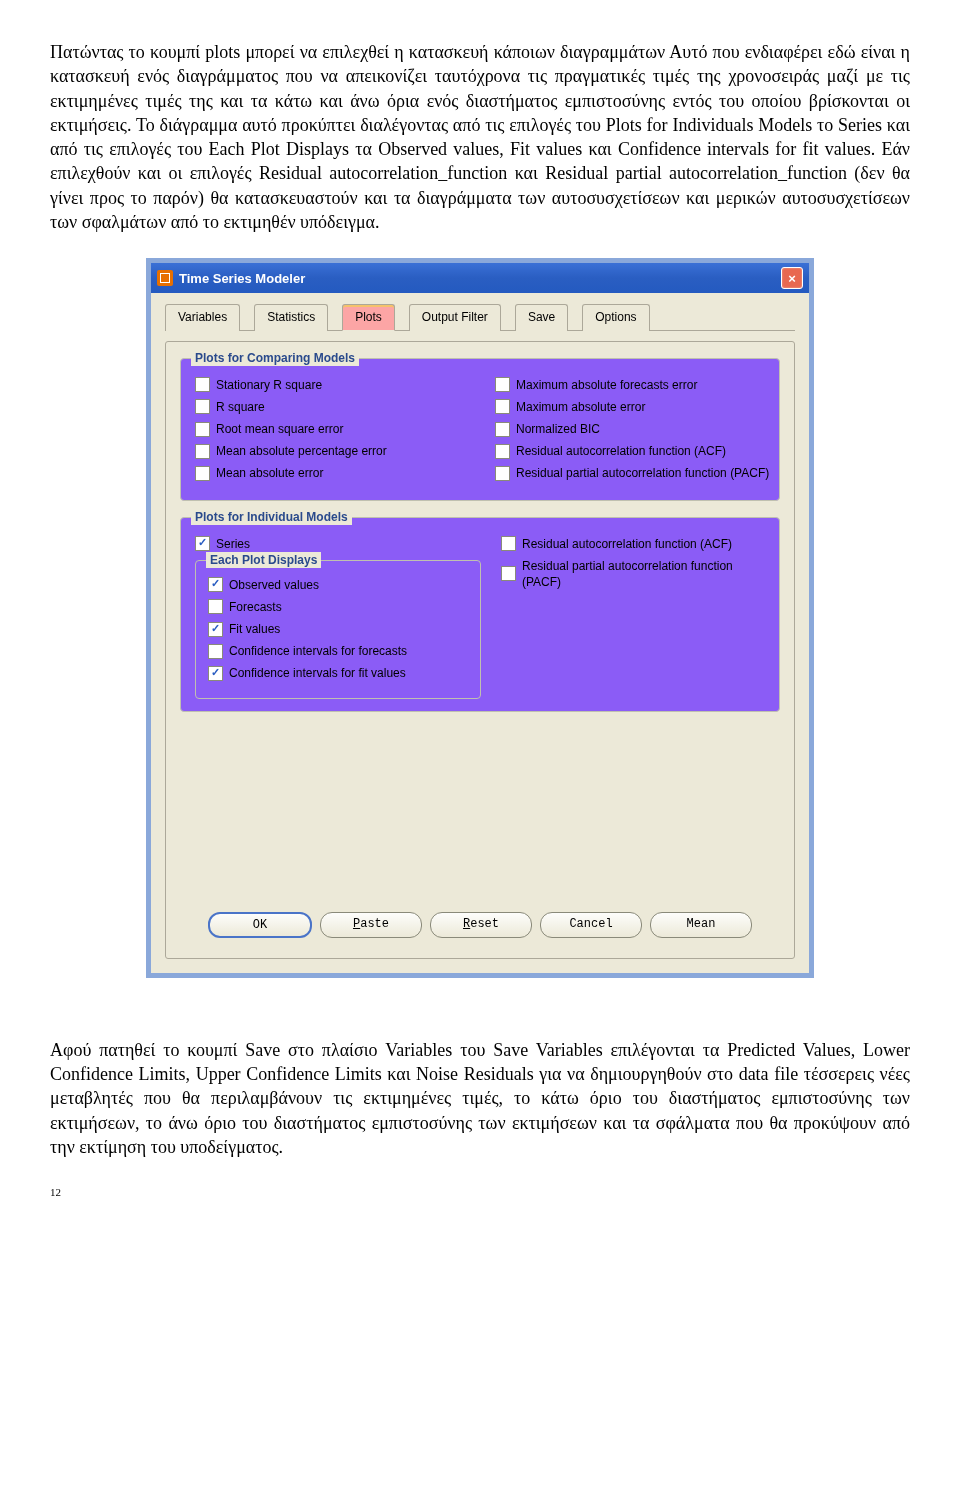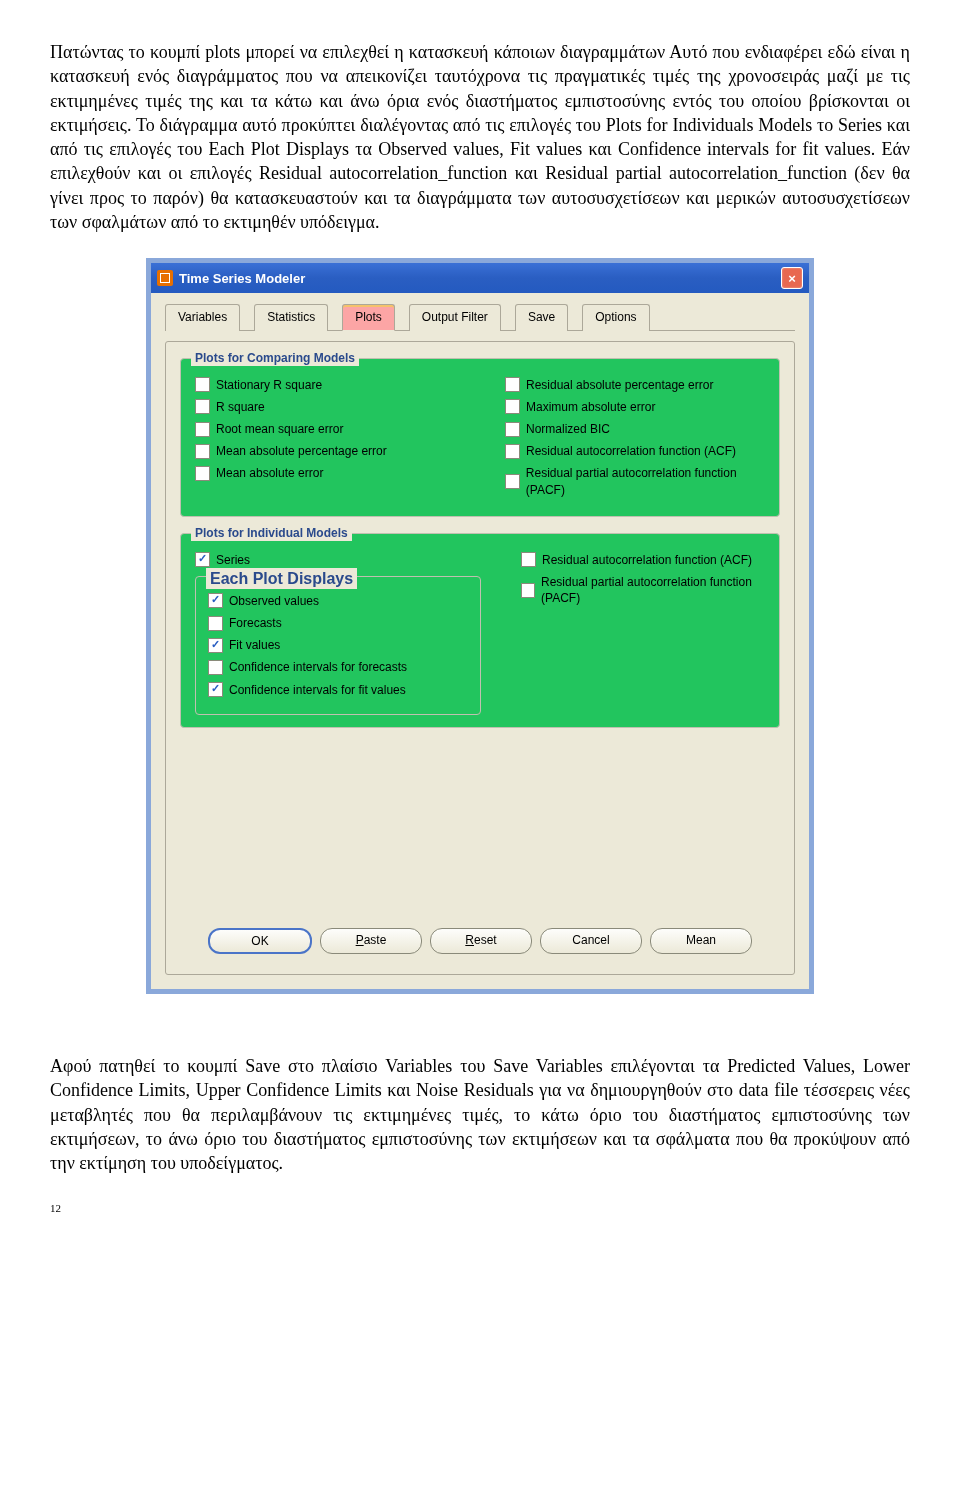--- a/index.html
+++ b/index.html
@@ -90,35 +90,35 @@
     border-radius: 3px;
     padding: 6px 10px 14px 10px;
     background: #ece9d8;
   }
   .group {
     border: 1px solid #c0c0b0;
     border-radius: 4px;
     margin: 10px 4px 16px 4px;
     padding: 12px 4px 12px 14px;
     position: relative;
-    background: #22c55e;
+    background: #8b5cf6;
   }
   .group-title {
     position: absolute;
     top: -9px;
     left: 10px;
     background: #ece9d8;
     padding: 0 4px;
     font-size: 12px;
     color: #2a4a8c;
     font-weight: bold;
   }
   .cols {
     display: flex;
-    gap: 40px;
+    gap: 20px;
   }
   .col { flex: 1; }
   .chk-row {
     display: flex;
     align-items: center;
     gap: 6px;
     margin: 6px 0;
     font-size: 12px;
   }
   .chk {
@@ -146,38 +146,38 @@
     padding: 10px 12px 10px 12px;
     width: 260px;
     position: relative;
   }
   .subgroup-title {
     position: absolute;
     top: -9px;
     left: 10px;
     background: #ece9d8;
     padding: 0 4px;
-    font-size: 16px;
+    font-size: 12px;
     color: #2a4a8c;
     font-weight: bold;
   }
   .button-row {
     display: flex;
     justify-content: center;
     gap: 8px;
     margin-top: 200px;
     padding-bottom: 6px;
   }
   .btn {
     min-width: 72px;
     padding: 3px 14px;
     border: 1px solid #8a8a7a;
     background: linear-gradient(to bottom, #fdfdfb 0%, #ece9d8 100%);
     border-radius: 12px;
-    font-family: Liberation Sans, sans-serif;
+    font-family: Liberation Mono, monospace;
     font-size: 12px;
     text-align: center;
   }
   .btn.default {
     border: 2px solid #4a74c8;
   }
   .underline { text-decoration: underline; }
   .page-num {
     text-align: left;
     font-size: 11px;
@@ -233,21 +233,21 @@
                   <span>Mean absolute percentage error</span>
                 </div>
               <div class="chk-row">
                   <span class="chk"></span>
                   <span>Mean absolute error</span>
                 </div>
             </div>
             <div class="col">
               <div class="chk-row">
                   <span class="chk"></span>
-                  <span>Residual absolute percentage error</span>
+                  <span>Maximum absolute forecasts error</span>
                 </div>
               <div class="chk-row">
                   <span class="chk"></span>
                   <span>Maximum absolute error</span>
                 </div>
               <div class="chk-row">
                   <span class="chk"></span>
                   <span>Normalized BIC</span>
                 </div>
               <div class="chk-row">

